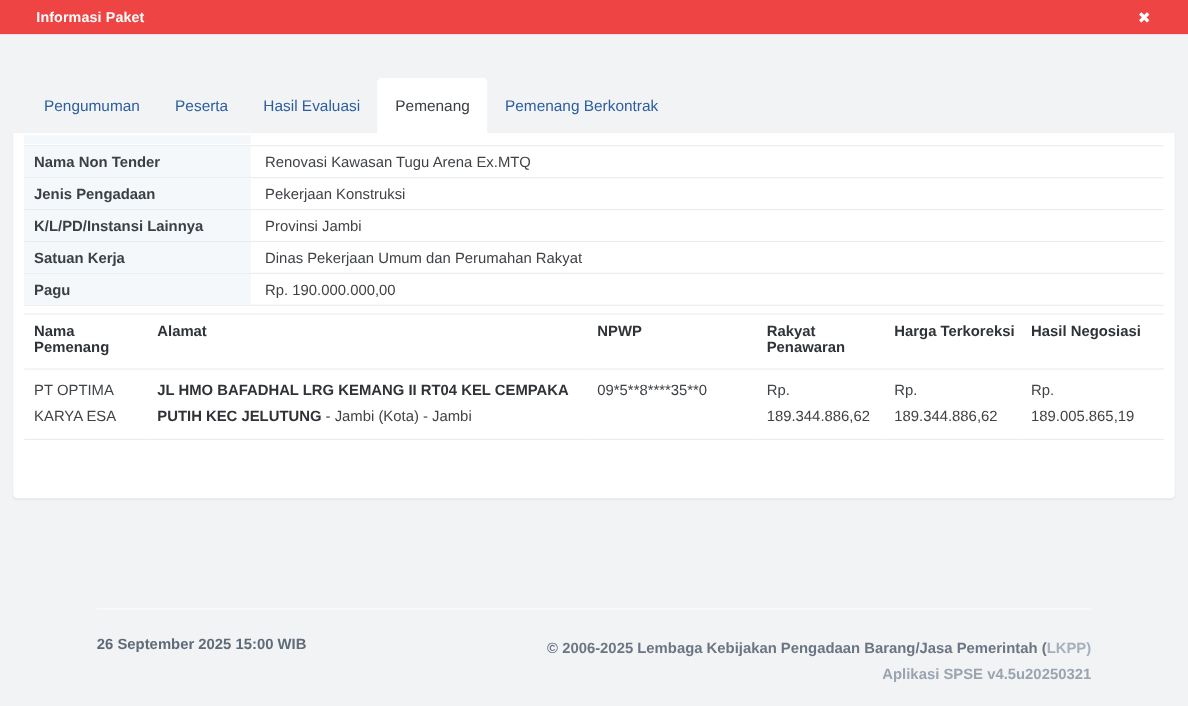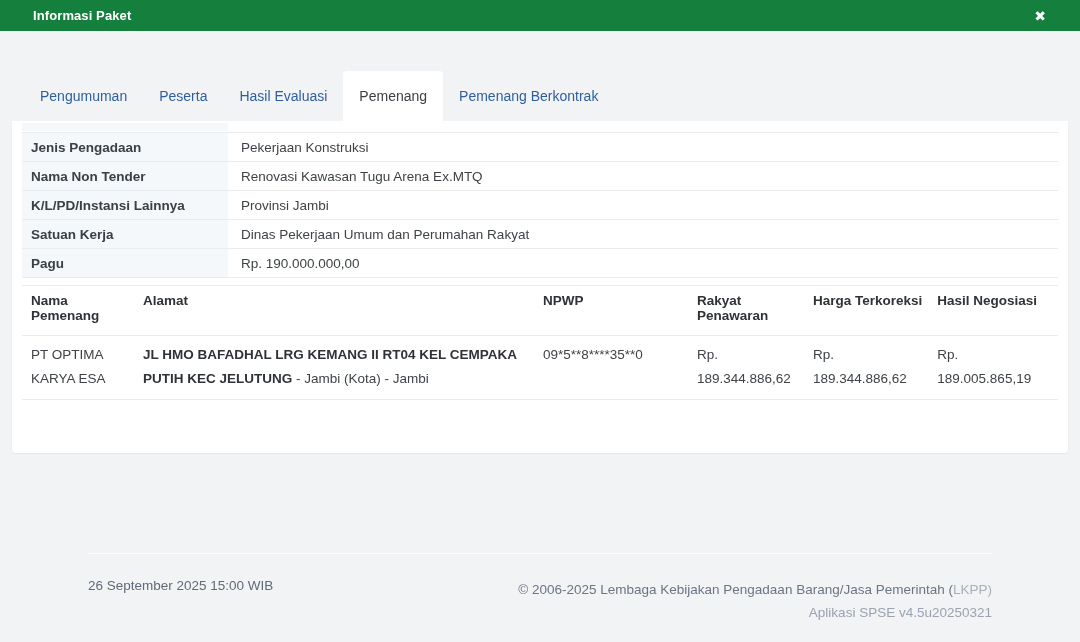--- a/index.html
+++ b/index.html
@@ -8,21 +8,21 @@
     font-family: "Liberation Sans", "DejaVu Sans", sans-serif;
     background: #f2f3f5;
     color: #3f4347;
     font-size: 13.5px;
     overflow: hidden;
   }
 
   
   .modal-header {
     height: 31px;
-    background: #15803d;
+    background: #ef4444;
     display: flex;
     align-items: center;
     justify-content: space-between;
     padding: 0 34px 0 33px;
   }
   .modal-title {
     color: #ffffff;
     font-size: 13px;
     font-weight: bold;
     letter-spacing: 0.1px;
@@ -138,20 +138,21 @@
   .footer-container {
     width: 904px;
     margin: 100px auto 0 auto;
     border-top: 1px solid #fbfcfd;
   }
   .footer-row {
     margin-top: 24px;
     display: flex;
     justify-content: space-between;
     align-items: flex-start;
+    font-weight: bold;
   }
   .footer-timestamp {
     color: #5f6b78;
     font-size: 13.5px;
   }
   .footer-right {
     text-align: right;
     font-size: 13.5px;
     color: #6b7584;
     line-height: 23px;
@@ -181,26 +182,26 @@
   <div class="tab">Pemenang Berkontrak</div>
 </div>
 
 <div class="card">
 
   <div class="detail-sliver">
     <div class="sliver-label-bg"></div>
   </div>
 
   <div class="detail-row">
+    <div class="detail-label">Nama Non Tender</div>
+    <div class="detail-value">Renovasi Kawasan Tugu Arena Ex.MTQ</div>
+  </div>
+  <div class="detail-row">
     <div class="detail-label">Jenis Pengadaan</div>
     <div class="detail-value">Pekerjaan Konstruksi</div>
-  </div>
-  <div class="detail-row">
-    <div class="detail-label">Nama Non Tender</div>
-    <div class="detail-value">Renovasi Kawasan Tugu Arena Ex.MTQ</div>
   </div>
   <div class="detail-row">
     <div class="detail-label">K/L/PD/Instansi Lainnya</div>
     <div class="detail-value">Provinsi Jambi</div>
   </div>
   <div class="detail-row">
     <div class="detail-label">Satuan Kerja</div>
     <div class="detail-value">Dinas Pekerjaan Umum dan Perumahan Rakyat</div>
   </div>
   <div class="detail-row">

